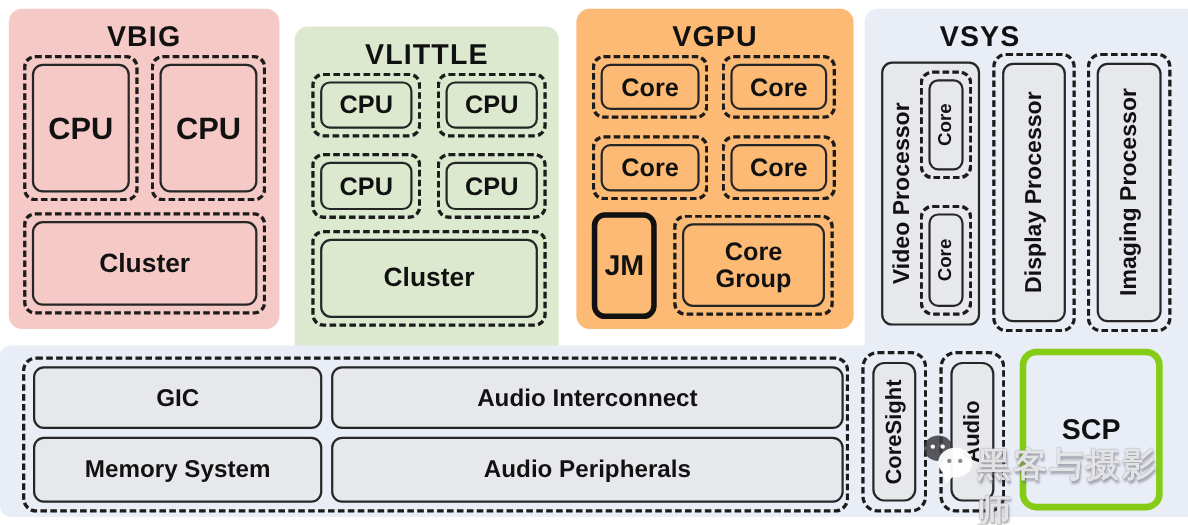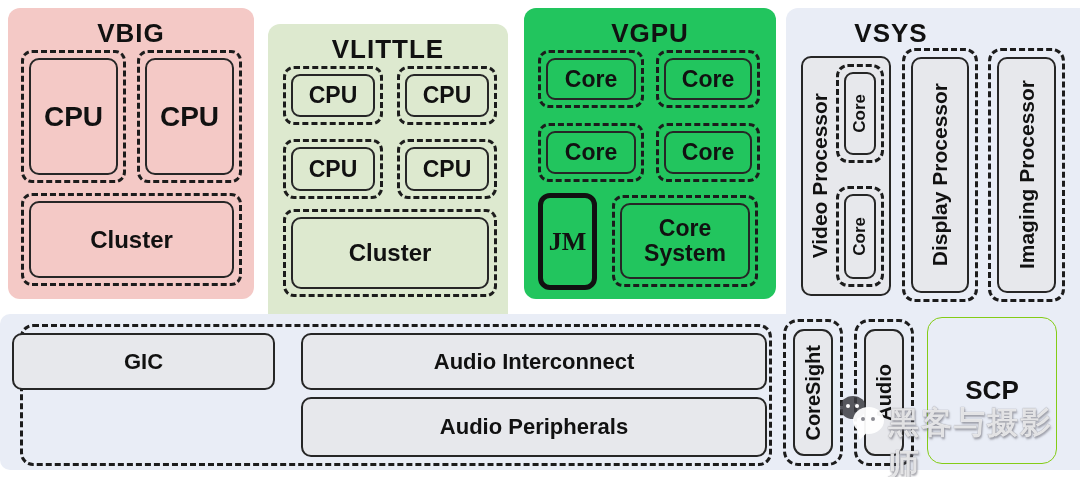--- a/index.html
+++ b/index.html
@@ -10,21 +10,21 @@
   .abs{position:absolute;}
   .panel{position:absolute;border-radius:12px;}
   .ptitle{position:absolute;left:0;width:100%;text-align:center;font-weight:700;color:#111;
           font-size:26px;letter-spacing:1px;}
   .dash{position:absolute;border:3px dashed #1c1c1c;border-radius:11px;box-sizing:border-box;}
   .sbox{position:absolute;border:2px solid #262626;border-radius:10px;box-sizing:border-box;
         display:flex;align-items:center;justify-content:center;font-weight:700;color:#111;}
   .inner{inset:5px;}
   .fill{background:#e7e8ec;}
   .vtext{writing-mode:vertical-rl;transform:rotate(180deg);white-space:nowrap;}
-  .thick{border:5px solid #111;border-radius:12px;font-family:Liberation Serif, serif;}
+  .thick{border:5px solid #111;border-radius:12px;}
   .two-line{flex-direction:column;line-height:1.08;text-align:center;}
   .wm-text{
     position:absolute;font-size:31px;font-weight:700;letter-spacing:2px;
     color:rgba(255,255,255,0.82);
     text-shadow:0 0 1px rgba(90,90,100,0.9), 1px 2px 2px rgba(110,110,120,0.55);
   }
   .bubble{position:absolute;border-radius:50%;}
   .eye{position:absolute;border-radius:50%;}
 </style>
 </head>
@@ -59,42 +59,42 @@
       <div class="sbox inner abs" style="font-size:23px;border-radius:9px;">CPU</div>
     </div>
     <div class="dash" style="left:129px;top:115px;width:100px;height:60px;">
       <div class="sbox inner abs" style="font-size:23px;border-radius:9px;">CPU</div>
     </div>
     <div class="dash" style="left:15px;top:185px;width:214px;height:88px;">
       <div class="sbox inner abs" style="font-size:24px;">Cluster</div>
     </div>
   </div>
 
-  <div class="panel" style="left:524px;top:8px;width:252px;height:291px;background:#22c55e;">
+  <div class="panel" style="left:524px;top:8px;width:252px;height:291px;background:#fdba74;">
     <div class="ptitle" style="top:10px;">VGPU</div>
 
     <div class="dash" style="left:14px;top:42px;width:106px;height:58px;">
       <div class="sbox inner abs" style="font-size:23px;border-radius:9px;">Core</div>
     </div>
     <div class="dash" style="left:132px;top:42px;width:104px;height:58px;">
       <div class="sbox inner abs" style="font-size:23px;border-radius:9px;">Core</div>
     </div>
     <div class="dash" style="left:14px;top:115px;width:106px;height:59px;">
       <div class="sbox inner abs" style="font-size:23px;border-radius:9px;">Core</div>
     </div>
     <div class="dash" style="left:132px;top:115px;width:104px;height:59px;">
       <div class="sbox inner abs" style="font-size:23px;border-radius:9px;">Core</div>
     </div>
 
     <div class="sbox thick" style="left:14px;top:185px;width:59px;height:97px;font-size:26px;">JM</div>
 
     <div class="dash" style="left:88px;top:187px;width:146px;height:92px;">
       <div class="sbox inner abs two-line" style="font-size:23px;">
         <div>Core</div>
-        <div>System</div>
+        <div>Group</div>
       </div>
     </div>
   </div>
 
   <div class="panel" style="left:786px;top:8px;width:294px;height:462px;background:#e9edf6;border-radius:12px 0 0 0;"></div>
   <div class="panel" style="left:0px;top:314px;width:1080px;height:156px;background:#e9edf6;border-radius:10px 0 0 10px;"></div>
 
   <div class="ptitle" style="left:744px;top:18px;width:294px;">VSYS</div>
 
   <div class="sbox fill" style="left:801px;top:56px;width:90px;height:240px;border-width:2px;"></div>
@@ -119,37 +119,38 @@
   </div>
 
   <div class="dash" style="left:988px;top:48px;width:77px;height:254px;border-radius:13px;">
     <div class="sbox abs fill" style="inset:6px;">
       <span class="vtext" style="font-size:21px;">Imaging Processor</span>
     </div>
   </div>
 
   <div class="dash" style="left:20px;top:324px;width:752px;height:142px;border-radius:13px;"></div>
 
-  <div class="sbox fill" style="left:12px;top:333px;width:263px;height:57px;font-size:22px;">GIC</div>
+  <div class="sbox fill" style="left:30px;top:333px;width:263px;height:57px;font-size:22px;">GIC</div>
   <div class="sbox fill" style="left:301px;top:333px;width:466px;height:57px;font-size:22px;">Audio Interconnect</div>
+  <div class="sbox fill" style="left:30px;top:397px;width:263px;height:60px;font-size:22px;">Memory System</div>
   <div class="sbox fill" style="left:301px;top:397px;width:466px;height:60px;font-size:22px;">Audio Peripherals</div>
 
   <div class="dash" style="left:783px;top:319px;width:60px;height:147px;border-radius:15px;">
     <div class="sbox abs fill" style="inset:7px;border-radius:11px;">
       <span class="vtext" style="font-size:20px;">CoreSight</span>
     </div>
   </div>
 
   <div class="dash" style="left:854px;top:319px;width:60px;height:147px;border-radius:15px;">
     <div class="sbox abs fill" style="inset:7px;border-radius:11px;">
       <span class="vtext" style="font-size:20px;">Audio</span>
     </div>
   </div>
 
-  <div class="sbox two-line" style="left:927px;top:317px;width:130px;height:147px;border:1px solid #84cc16;border-radius:15px;font-size:26px;">
+  <div class="sbox two-line" style="left:927px;top:317px;width:130px;height:147px;border:6px solid #84cc16;border-radius:15px;font-size:26px;">
     <div>SCP</div>
   </div>
 
   <div class="abs" style="left:840px;top:394px;width:46px;height:50px;">
     <div class="bubble" style="left:0px;top:2px;width:26px;height:23px;background:rgba(60,60,66,0.85);">
       <div class="eye" style="left:6px;top:8px;width:4px;height:4px;background:#fff;"></div>
       <div class="eye" style="left:15px;top:8px;width:4px;height:4px;background:#fff;"></div>
     </div>
     <div class="bubble" style="left:13px;top:13px;width:31px;height:27px;background:rgba(255,255,255,0.95);">
       <div class="eye" style="left:8px;top:10px;width:4px;height:4px;background:#8b8b92;"></div>

